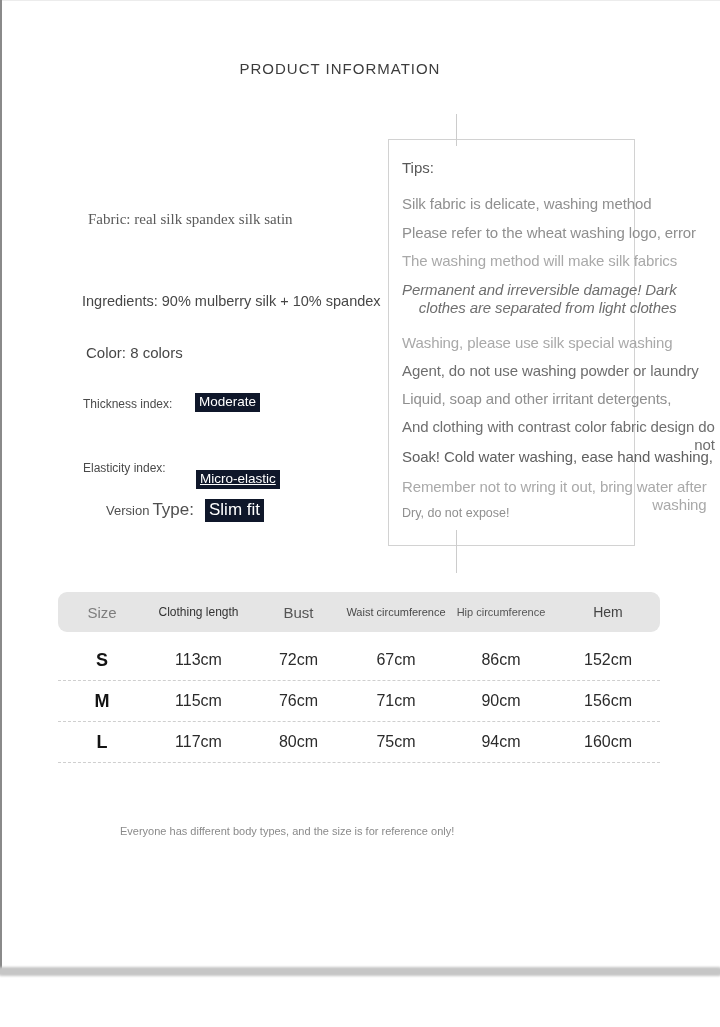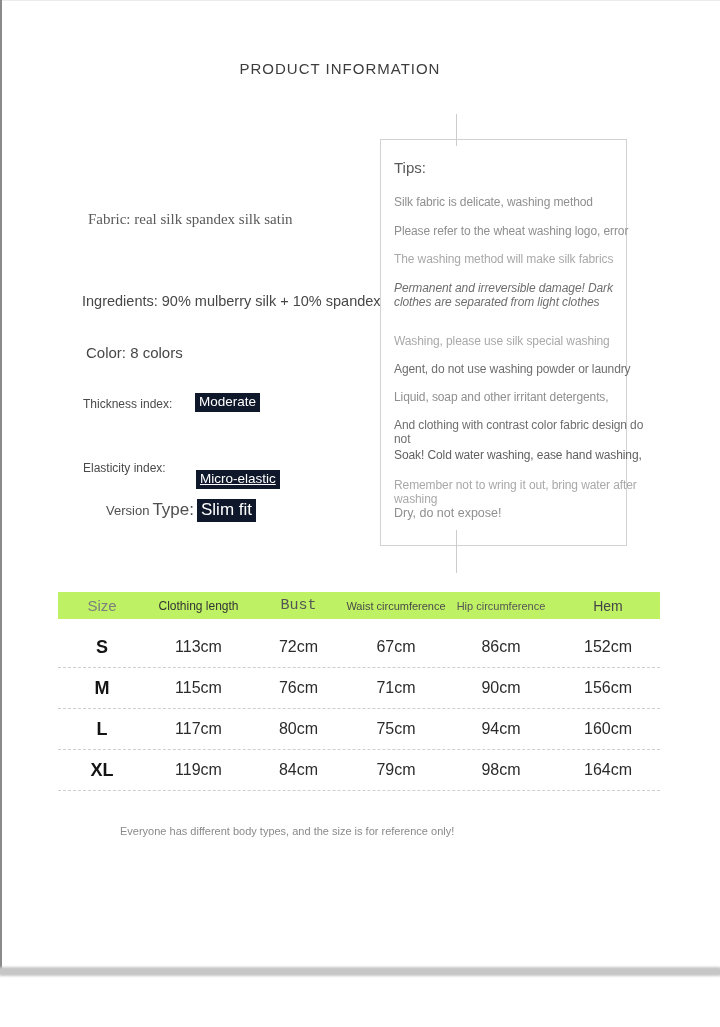--- a/index.html
+++ b/index.html
@@ -28,53 +28,53 @@
   .lbl-elasticity{left:83px;top:461px;}
   .lbl-version{left:86px;top:500px;font-size:13px;color:#4f4f4f;margin-left:20px;}
   .lbl-version .big{font-size:17px;margin-left:3px;}
   .badge{
     position:absolute;display:inline-block;
     background:#0f172a;color:#ffffff;
     font-size:13.5px;padding:2px 4px;line-height:1.1;
   }
   .badge-thickness{left:195px;top:393px;}
   .badge-elasticity{left:196px;top:470px;text-decoration:underline;}
-  .badge-version{left:197px;top:499px;font-size:17px;padding:2px 4px;}
+  .badge-version{left:205px;top:499px;font-size:17px;padding:2px 4px;}
 
   
   .tips-box{
-    position:absolute;left:380px;top:139px;width:245px;height:405px;
-    border:1px solid #d2d2d2;background:#ffffff;
+    position:absolute;left:388px;top:139px;width:245px;height:405px;
+    border:1px solid #d2d2d2;background:#ffffff;text-align:right;
   }
   .gap-top{position:absolute;left:448px;top:137px;width:22px;height:5px;background:#ffffff;}
   .gap-bottom{position:absolute;left:448px;top:542px;width:22px;height:6px;background:#ffffff;}
   .vline{position:absolute;width:1px;background:#cccccc;}
   .vline-top{left:456px;top:114px;height:32px;}
   .vline-bottom{left:456px;top:530px;height:43px;}
 
   .tips-title{position:absolute;left:13px;top:19px;font-size:15px;color:#585858;}
-  .tip-line{position:absolute;left:13px;font-size:12px;letter-spacing:-0.1px;white-space:pre;line-height:1.18;}
+  .tip-line{position:absolute;left:13px;font-size:15px;letter-spacing:-0.1px;white-space:pre;line-height:1.18;}
   .tone-dark{color:#6e6e6e;}
   .tone-mid{color:#8f8f8f;}
   .tone-light{color:#a9a9a9;}
   .tip-0{top:55px;}  .tip-1{top:84px;}  .tip-2{top:112px;}
   .tip-3{top:141px;font-style:italic;} .tip-4{top:194px;} .tip-5{top:222px;}
   .tip-6{top:250px;} .tip-7{top:278px;} .tip-8{top:308px;color:#606060;}
   .tip-9{top:338px;} .tip-10{top:366px;font-size:12.5px;letter-spacing:0;}
 
   
   .table-wrap{position:absolute;left:58px;top:592px;width:602px;}
   .thead{
     display:grid;grid-template-columns:88px 105px 95px 100px 110px 104px;
-    align-items:center;height:27px;background:#bef264;
+    align-items:center;height:40px;background:#e5e5e5;border-radius:9px;
   }
   .th{text-align:center;}
   .th-size{font-size:15px;color:#7d7d7d;}
   .th-cl{font-size:12px;color:#333333;}
-  .th-bust{font-size:15px;color:#555555;font-family:Liberation Mono, monospace;}
+  .th-bust{font-size:15px;color:#555555;}
   .th-waist{font-size:11px;color:#4a4a4a;}
   .th-hip{font-size:11px;color:#565656;}
   .th-hem{font-size:14px;color:#444444;}
   .tbody{margin-top:8px;}
   .trow{
     display:grid;grid-template-columns:88px 105px 95px 100px 110px 104px;
     align-items:center;height:40px;border-bottom:1px dashed #cfcfcf;
   }
   .td{text-align:center;font-size:16px;color:#2b2b2b;}
   .td-size{font-size:18px;font-weight:bold;color:#141414;}
@@ -158,26 +158,18 @@
         <div class="td">156cm</div>
       </div>
       <div class="trow">
         <div class="td td-size">L</div>
         <div class="td">117cm</div>
         <div class="td">80cm</div>
         <div class="td">75cm</div>
         <div class="td">94cm</div>
         <div class="td">160cm</div>
       </div>
-      <div class="trow">
-        <div class="td td-size">XL</div>
-        <div class="td">119cm</div>
-        <div class="td">84cm</div>
-        <div class="td">79cm</div>
-        <div class="td">98cm</div>
-        <div class="td">164cm</div>
-      </div>
     </div>
   </div>
 
   <div class="note2">Everyone has different body types, and the size is for reference only!</div>
 
 </div>
 
 </body></html>

